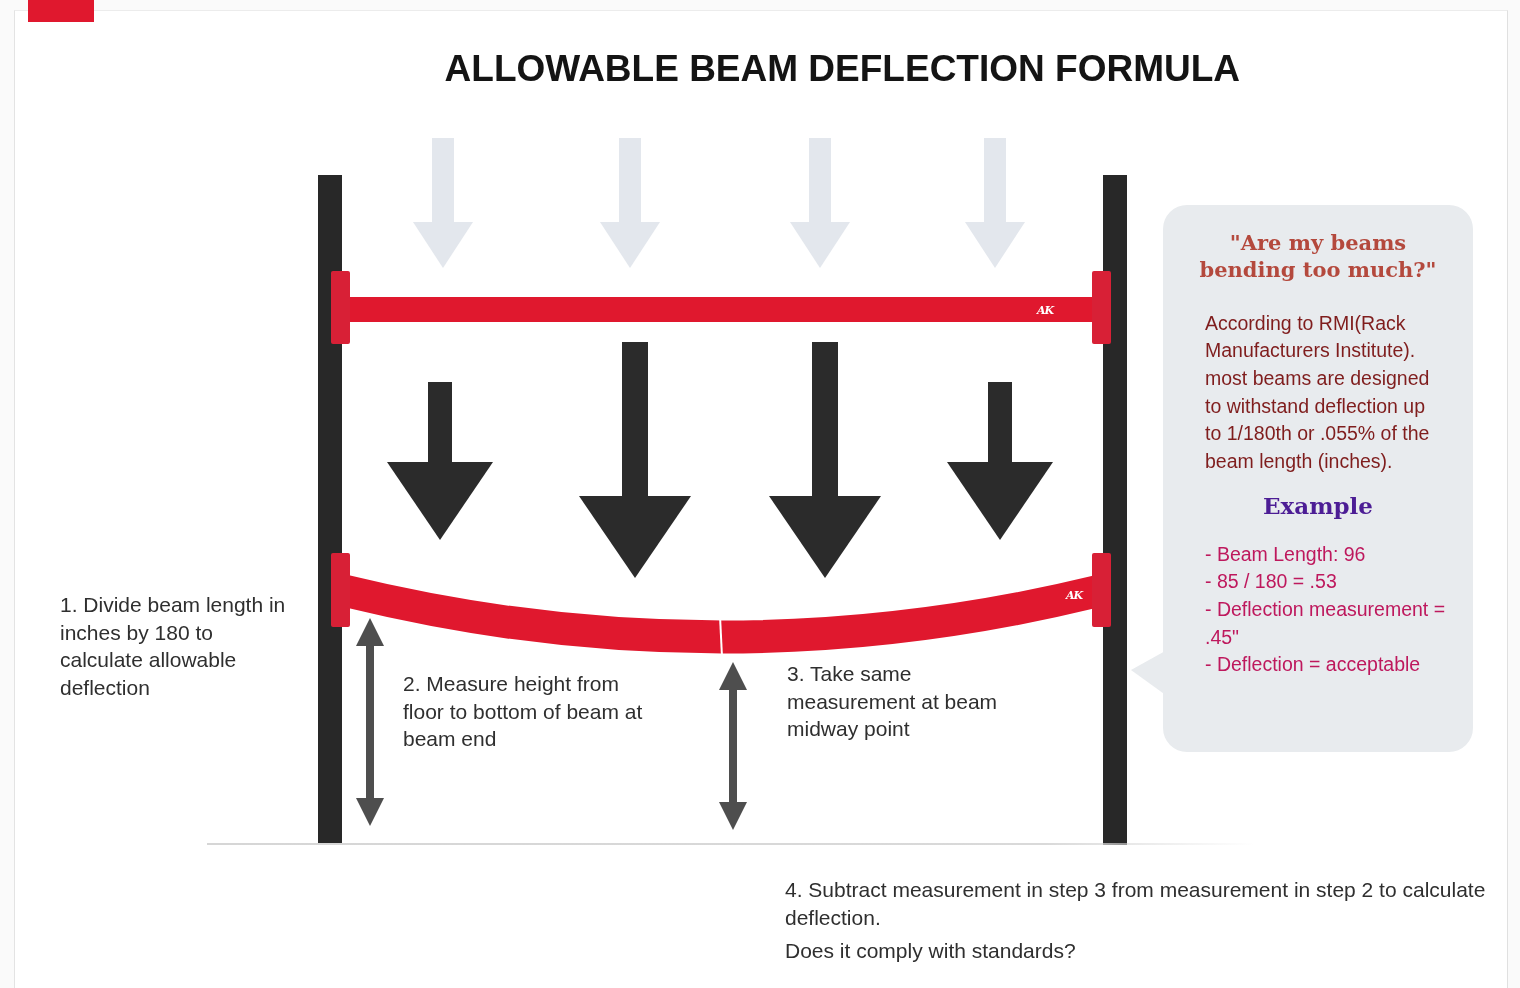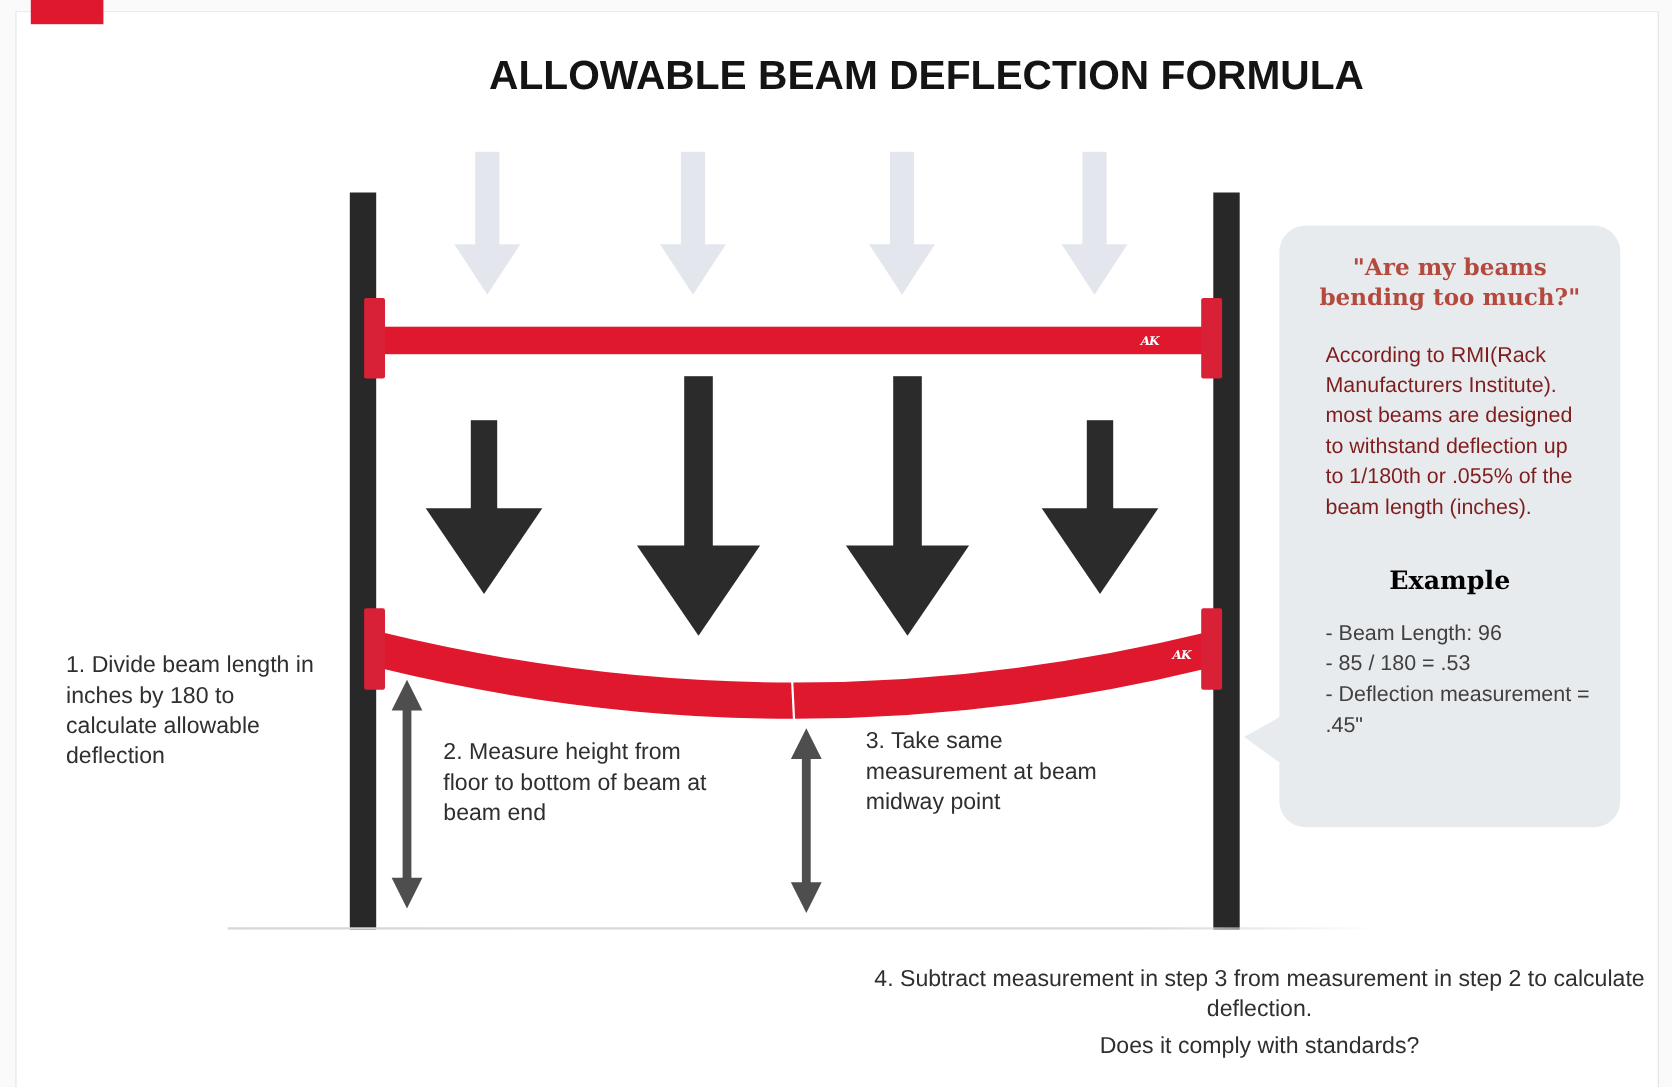--- a/index.html
+++ b/index.html
@@ -63,21 +63,21 @@
   .floor-line{
     position:absolute;left:207px;top:843px;width:1048px;height:2px;
     background:linear-gradient(to right,#d6d6d6 0%,#d9d9d9 80%,rgba(217,217,217,0) 100%);
   }
   .svg-layer{position:absolute;left:0;top:0;width:1520px;height:988px;pointer-events:none;}
   
   .step{
     position:absolute;font-size:21px;line-height:1.32;color:#2f2f2f;
     font-weight:400;
   }
-  .step-4 div{margin:0 0 6px 0;text-align:center;}
+  .step-4 div{margin:0 0 6px 0;}
   
   .bubble{
     position:absolute;left:1163px;top:205px;width:310px;height:547px;
     background:#e8ebee;border-radius:24px;
   }
   .bubble-tail{
     position:absolute;left:1131px;top:650px;width:0;height:0;
     border-right:36px solid #e8ebee;
     border-top:20px solid transparent;
     border-bottom:26px solid transparent;
@@ -85,27 +85,27 @@
   .bubble-heading{
     margin:24px 16px 0 16px;text-align:center;
     color:#b4493d;font-size:21px;font-weight:bold;line-height:1.3;
     font-family:"DejaVu Serif", serif;
   }
   .bubble-body{
     margin:26px 28px 0 42px;
     color:#7f1d1d;font-size:19.5px;line-height:1.42;
   }
   .bubble-example-heading{
-    margin:38px 0 0 0;text-align:center;
-    color:#000000;font-size:23px;font-weight:bold;
+    margin:16px 0 0 0;text-align:center;
+    color:#4c1d95;font-size:23px;font-weight:bold;
     font-family:"DejaVu Serif", serif;
   }
   .bubble-list{
     margin:22px 26px 0 42px;
-    color:#404040;font-size:19.5px;line-height:1.42;
+    color:#be185d;font-size:19.5px;line-height:1.42;
   }
 </style>
 </head>
 <body>
 
 <div class="canvas">
   <div class="page"></div>
   <div class="corner-tab"></div>
 
   <h1 class="title">ALLOWABLE BEAM DEFLECTION FORMULA</h1>
@@ -183,15 +183,16 @@
 
   <div class="bubble-tail"></div>
   <div class="bubble">
     <div class="bubble-heading">"Are my beams bending too much?"</div>
     <div class="bubble-body">According to RMI(Rack Manufacturers Institute). most beams are designed to withstand deflection up to 1/180th or .055% of the beam length (inches).</div>
     <div class="bubble-example-heading">Example</div>
     <div class="bubble-list">
       <div>- Beam Length: 96</div>
       <div>- 85 / 180 = .53</div>
       <div>- Deflection measurement = .45"</div>
+      <div>- Deflection = acceptable</div>
     </div>
   </div>
 </div>
 
 </body></html>

